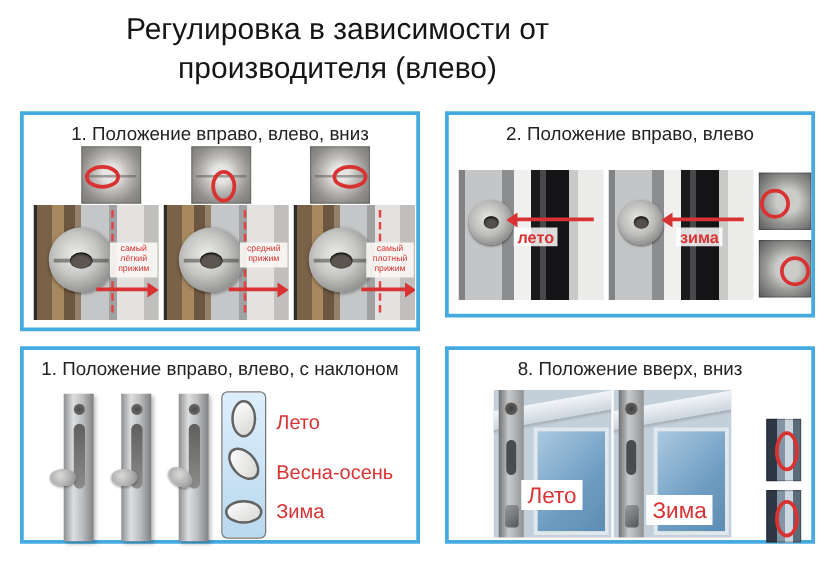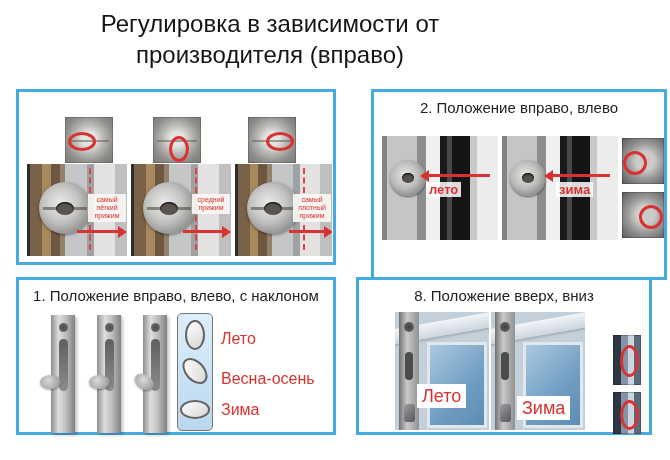--- a/index.html
+++ b/index.html
@@ -5,21 +5,21 @@
   :root{ --red:#d93232; --pb:#45aadf; }
   html,body{margin:0;padding:0;background:#fff;}
   #canvas{position:relative;width:670px;height:460px;background:#fff;overflow:hidden;
           font-family:"Liberation Sans",sans-serif;}
   
   .title{position:absolute;top:8px;left:0;width:540px;text-align:center;
          font-size:24px;line-height:31px;color:#151515;font-weight:400;}
   
   .panel{position:absolute;background:#fff;border:3px solid var(--pb);box-sizing:border-box;}
   .p1{left:16px;top:89px;width:320px;height:176px;}
-  .p2{left:371px;top:89px;width:296px;height:191px;}
+  .p2{left:356px;top:89px;width:296px;height:165px;}
   .p3{left:16px;top:277px;width:320px;height:158px;}
   .p4{left:356px;top:277px;width:296px;height:158px;}
   .p-heading{position:absolute;top:7px;left:0;right:0;text-align:center;font-size:15px;color:#222;}
   
   .sp{position:absolute;top:25px;width:48px;height:46px;
       background:radial-gradient(circle at 50% 48%,#e4e4e2 0 20%,#bcbab6 42%,#908e8a 70%,#7a7874);
       box-shadow:inset 0 0 0 1px rgba(0,0,0,.18);}
   .sp:after{content:"";position:absolute;left:8%;right:8%;top:50%;height:2px;background:rgba(90,84,78,.5);}
   .ring{position:absolute;border:3px solid var(--red);border-radius:50%;z-index:3;}
   
@@ -90,24 +90,25 @@
       background:linear-gradient(90deg,#2e3744 0 30%,#8395a5 30% 55%,#ccd6df 55% 76%,#5c6b7a 76%);
       box-shadow:inset 0 0 0 1px rgba(0,0,0,.25);}
 </style>
 </head>
 <body>
 
 <div id="canvas">
 
   <div class="title">
     <span>Регулировка в зависимости от</span><br>
-    <span>производителя (вправо)</span>
+    <span>производителя (влево)</span>
   </div>
 
   <div class="panel p1">
+    <div class="p-heading">1. Положение вправо, влево, вниз</div>
 
     <div class="sp" style="left:46px">
       <i class="ring" style="left:3px;top:15px;width:22px;height:13px"></i>
     </div>
     <div class="sp" style="left:134px">
       <i class="ring" style="left:16px;bottom:1px;width:14px;height:20px"></i>
     </div>
     <div class="sp" style="left:229px">
       <i class="ring" style="right:2px;top:15px;width:22px;height:13px"></i>
     </div>

